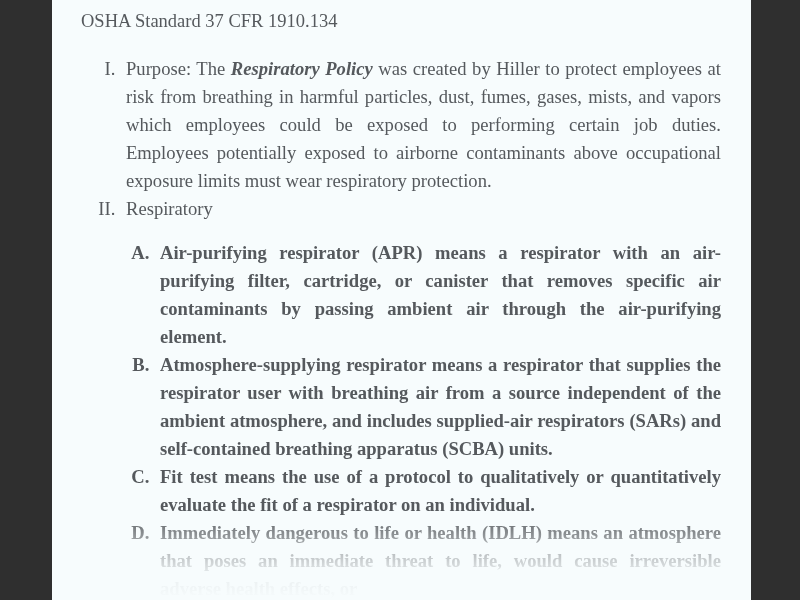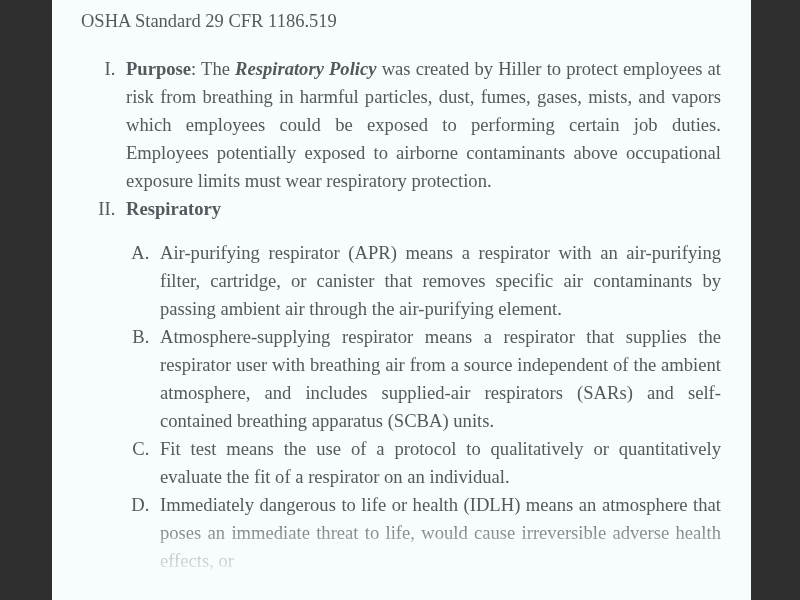--- a/index.html
+++ b/index.html
@@ -85,26 +85,27 @@
     list-style: upper-alpha outside;
     margin: 16px 0 0 0;
     padding: 0 0 0 28px;
   }
   ol.level-2 > li {
     font-family: "Liberation Serif", serif;
     font-size: 18.6px;
     line-height: 28px;
     text-align: justify;
     padding-left: 6px;
+    font-weight: bold;
   }
   ol.level-2 > li::marker {
     font-size: 18.6px;
   }
 
-  .bold { font-weight: bold; }
+  .bold { font-weight: normal; }
   .ital { font-style: italic; font-weight: bold; }
 
   
   .clipped { }
 
   
   #bottom-fade {
     position: absolute;
     left: 52px;
     right: 49px;
@@ -132,21 +133,21 @@
 
 <div id="viewport">
 
   <div class="rail left"></div>
   <div class="rail right"></div>
 
   <div id="page">
     <div id="page-inner">
 
 
-      <p class="doc-subtitle">OSHA Standard 29 CFR 1186.519</p>
+      <p class="doc-subtitle">OSHA Standard 37 CFR 1910.134</p>
 
       <ol class="level-1">
 
         <li>
           <span class="bold">Purpose</span><span>:</span><span> The </span><span class="ital">Respiratory Policy</span><span> was created by Hiller to protect employees at risk from breathing in harmful particles, dust, fumes, gases, mists, and vapors which employees could be exposed to performing certain job duties. Employees potentially exposed to airborne contaminants above occupational exposure limits must wear respiratory protection.</span>
         </li>
 
         <li>
           <span class="bold">Respiratory</span>
 

